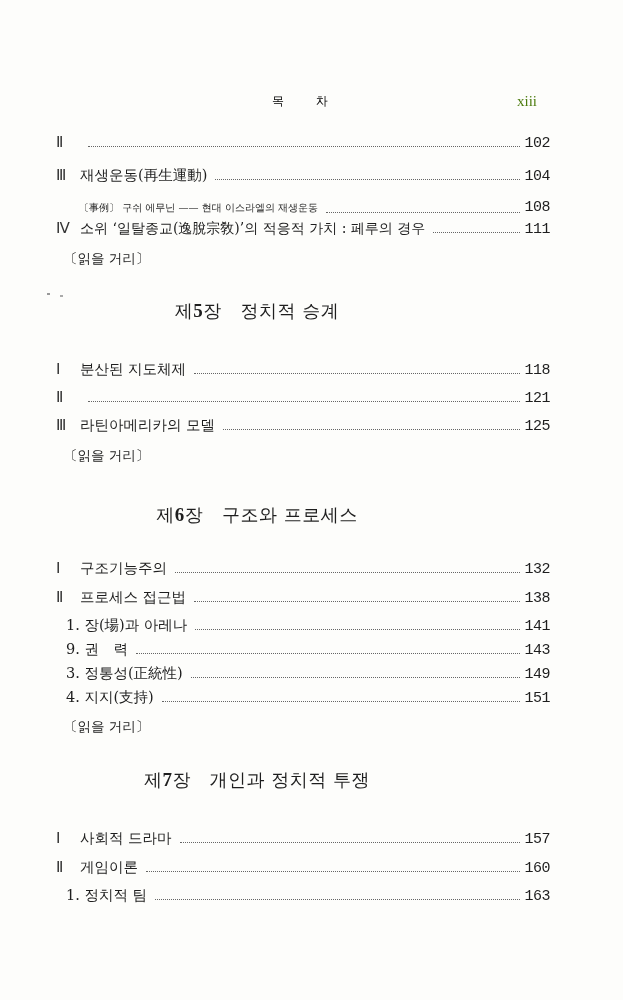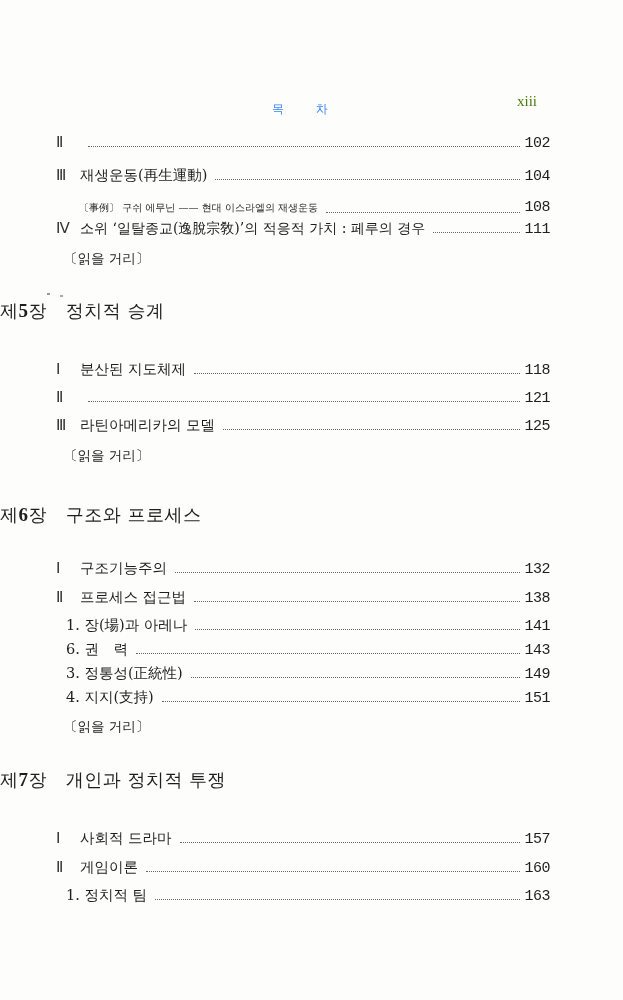--- a/index.html
+++ b/index.html
@@ -8,22 +8,22 @@
       background: #fdfdfb;
       font-family: "DejaVu Serif", "Liberation Serif", serif;
       color: #1e1e1e;
       position: relative;
       overflow: hidden;
     }
     .page-header {
       position: absolute; top: 93px; left: 0; width: 623px; height: 22px;
     }
     .header-title {
-      position: absolute; left: 272px; top: 8px;
-      font-size: 12px; letter-spacing: 14px; color: #3b82f6;
+      position: absolute; left: 272px; top: 0;
+      font-size: 12px; letter-spacing: 14px; color: #000000;
     }
     .header-pagenum {
       position: absolute; left: 517px; top: 0;
       font-size: 15px; font-family: "Liberation Serif", serif; color: #4d7c0f;
     }
     .toc-row {
       position: absolute; left: 56px; width: 494px; height: 24px;
       display: flex; align-items: baseline;
       font-size: 14.5px; line-height: 24px;
     }
@@ -41,21 +41,21 @@
       transform: translateY(4px);
     }
     .page {
       flex: none; font-family: Liberation Mono, monospace; font-size: 15px;
       letter-spacing: -0.5px;
     }
     .reading {
       position: absolute; left: 64px; font-size: 13.5px; color: #222;
     }
     .chapter {
-      position: absolute; left: 0; width: 514px; text-align: left;
+      position: absolute; left: 0; width: 514px; text-align: center;
       font-size: 18px; letter-spacing: 0.5px;
     }
     .chapter .num { font-weight: bold; font-family: "Liberation Serif", serif; font-size: 19px; }
     .speck { position: absolute; left: 47px; top: 293px; width: 3px; height: 2px; background: #999; }
     .speck2 { position: absolute; left: 60px; top: 295px; width: 3px; height: 2px; background: #aaa; }
   </style>
 </head>
 <body>
 
 <div class="page-header">
@@ -126,21 +126,21 @@
   <span class="label">프로세스 접근법</span>
   <span class="dots"></span>
   <span class="page">138</span>
 </div>
 <div class="toc-row sub" style="top:613px">
   <span class="label">1. 장(場)과 아레나</span>
   <span class="dots"></span>
   <span class="page">141</span>
 </div>
 <div class="toc-row sub" style="top:637px">
-  <span class="label">6. 권　력</span>
+  <span class="label">9. 권　력</span>
   <span class="dots"></span>
   <span class="page">143</span>
 </div>
 <div class="toc-row sub" style="top:661px">
   <span class="label">3. 정통성(正統性)</span>
   <span class="dots"></span>
   <span class="page">149</span>
 </div>
 <div class="toc-row sub" style="top:685px">
   <span class="label">4. 지지(支持)</span>

